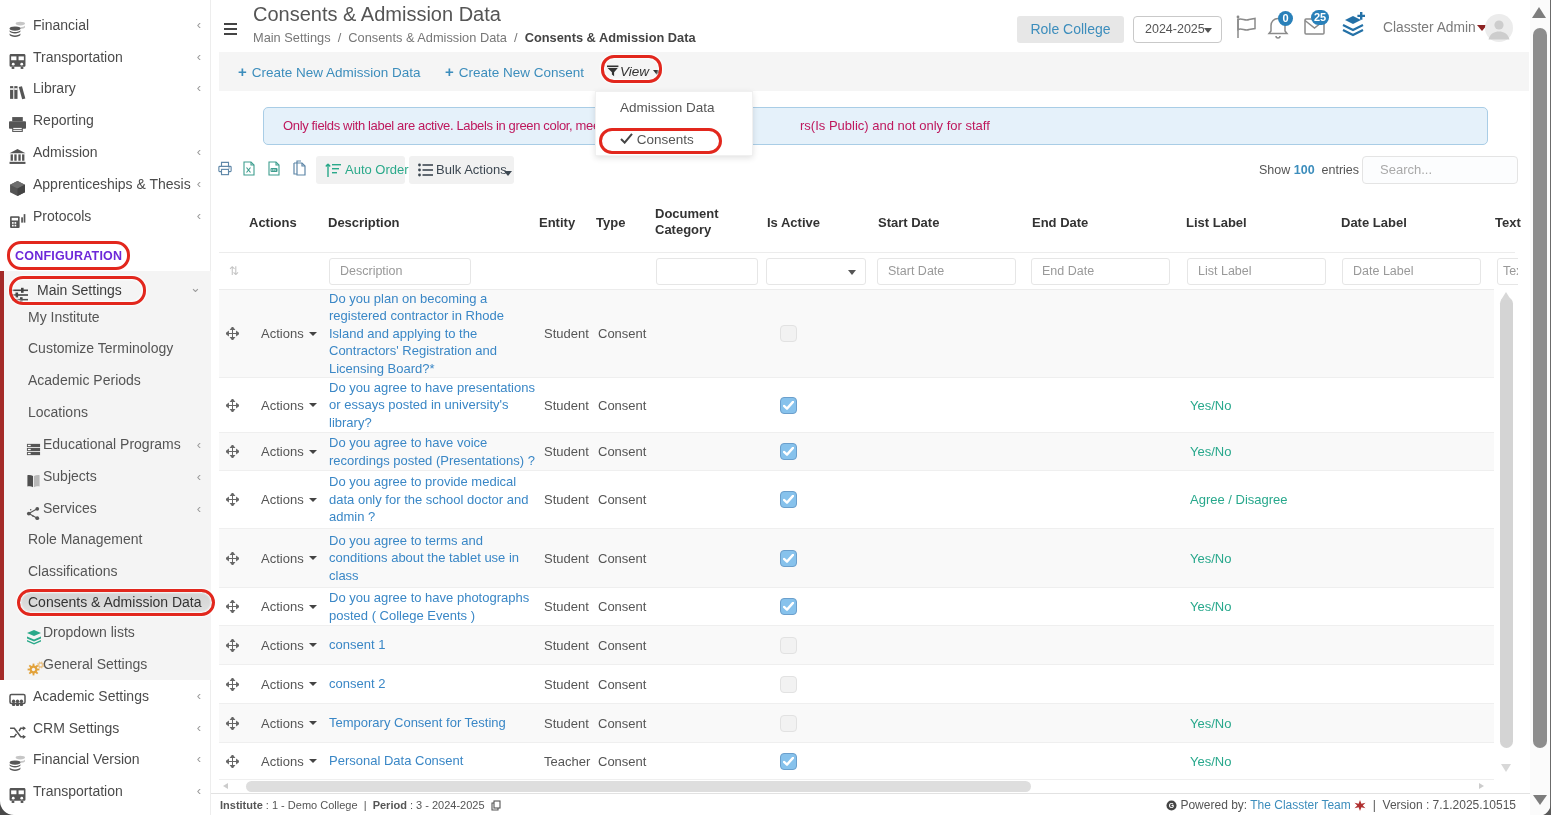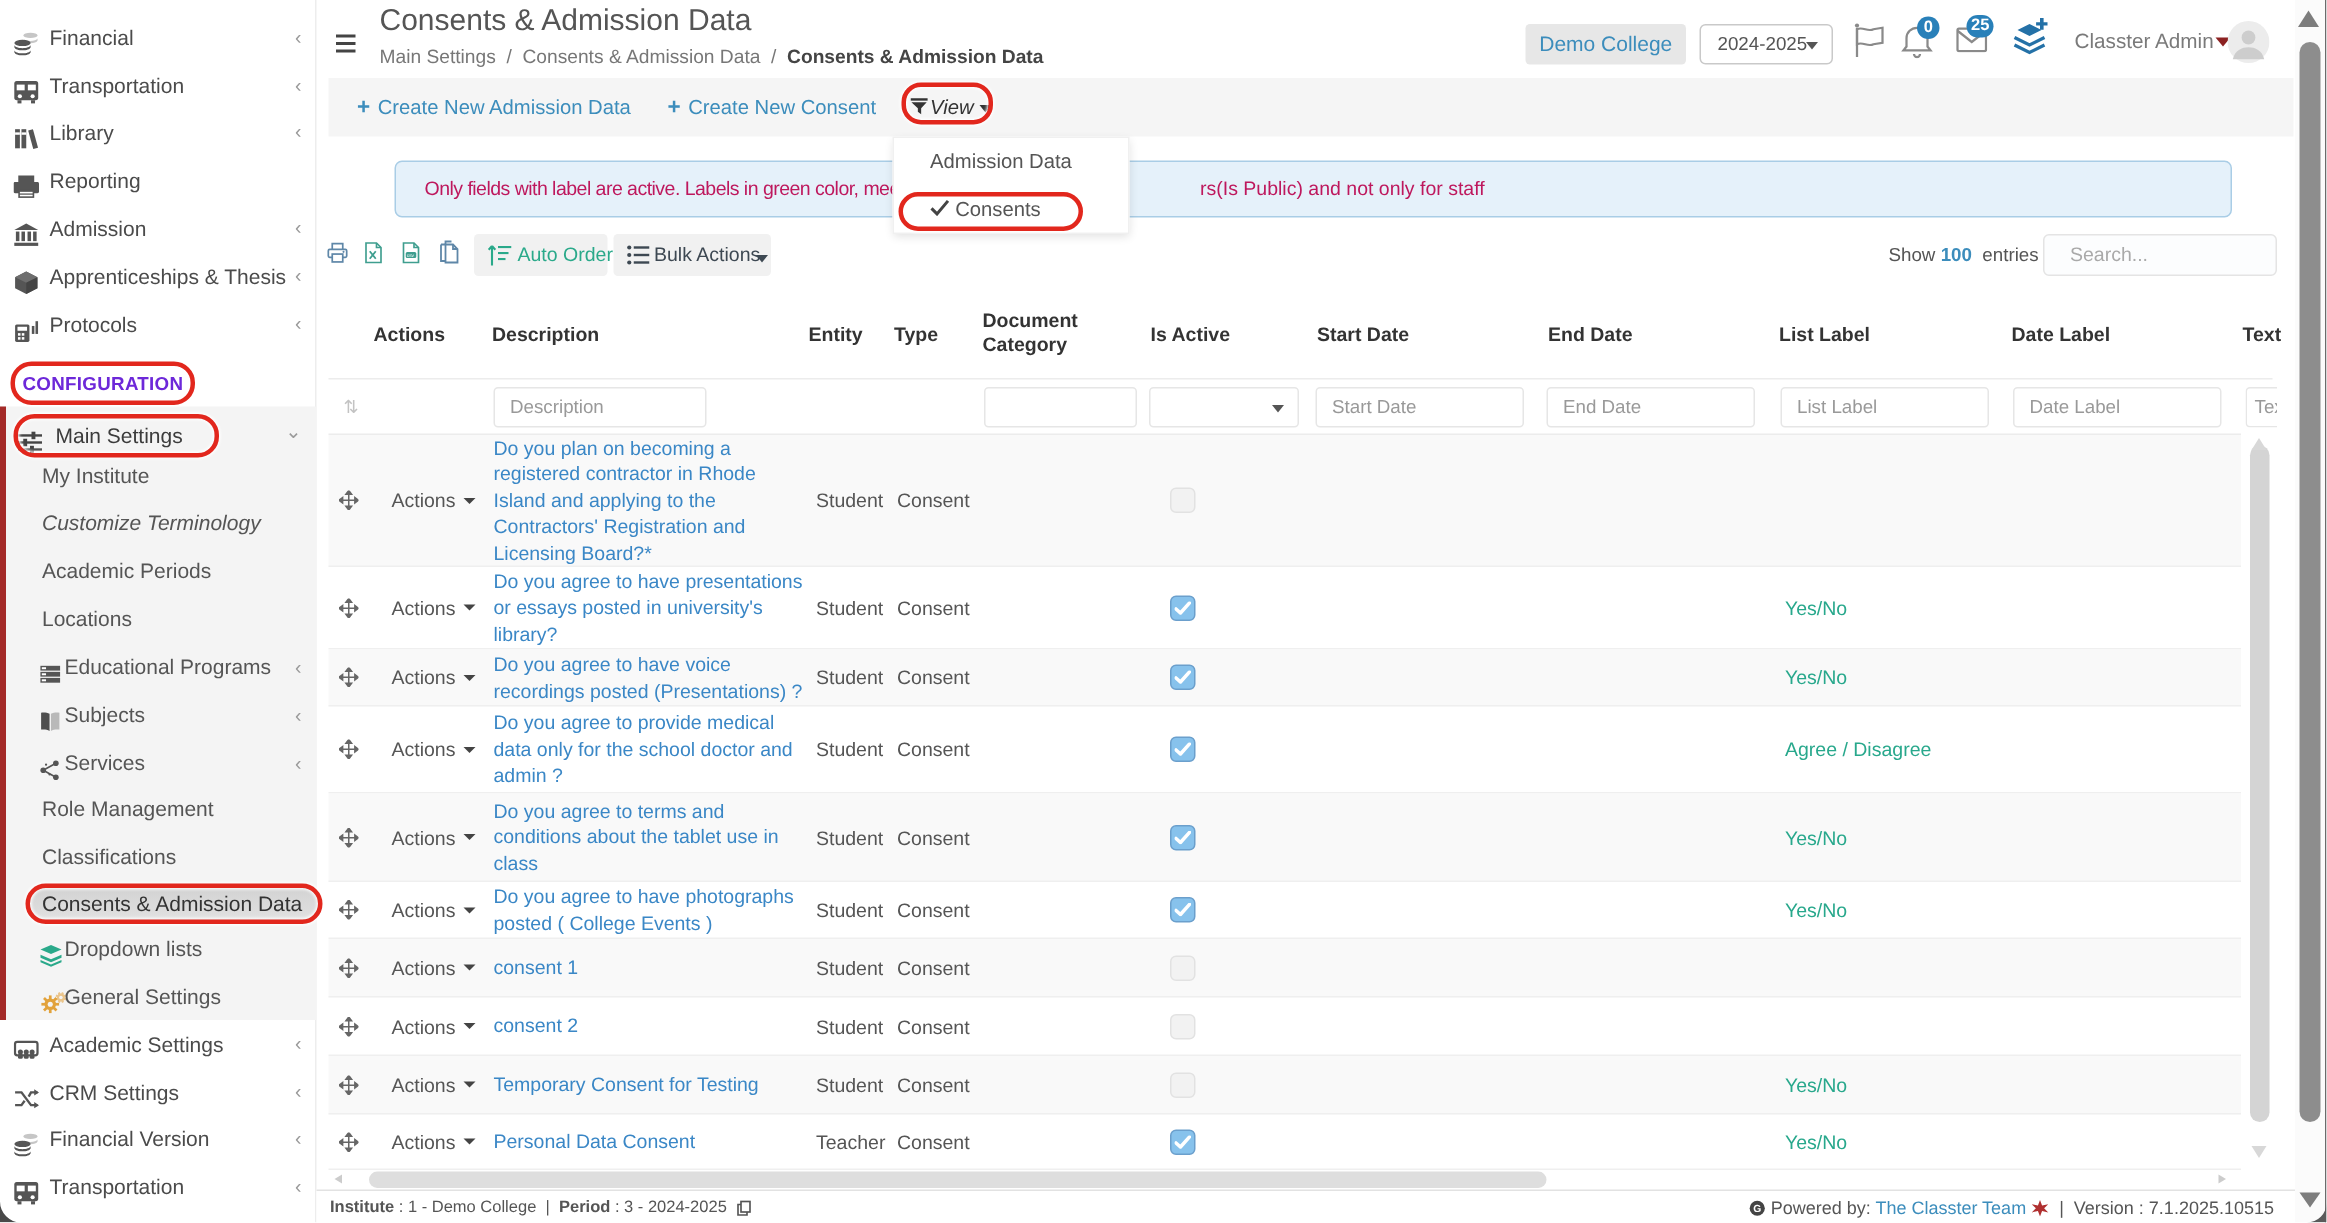--- a/index.html
+++ b/index.html
@@ -181,21 +181,21 @@
             <rect x="3.5" y="5.5" width="2.6" height="5"></rect>
             <rect x="0" y="11.9" width="16" height="1.6"></rect>
             <rect x="8" y="10.2" width="2.6" height="5"></rect>
           </svg></span>
         <span class="txt" style="left:37px;">Main Settings</span>
         <span class="chev" style="top:-2px;">⌄</span>
       </div>
   <div class="smi" style="top:302px;">
         <span class="txt">My Institute</span>
       </div>
-  <div class="smi" style="top:333px;font-style:italic;">
+  <div class="smi" style="top:333px;">
         <span class="txt">Customize Terminology</span>
       </div>
   <div class="smi" style="top:365px;">
         <span class="txt">Academic Periods</span>
       </div>
   <div class="smi" style="top:397px;">
         <span class="txt">Locations</span>
       </div>
   <div class="smi" style="top:429px;">
         <span class="ic"><svg viewBox="0 0 16 16" width="15" height="15" fill="#555">
@@ -325,21 +325,21 @@
             <rect x="11" y="13" width="2.5" height="2"></rect>
           </svg></span>
         <span class="txt">Transportation</span>
         <span class="chev">‹</span>
       </div>
 </div>
 
 <div id="burger" class="abs"></div>
 <div id="title" class="abs">Consents &amp; Admission Data</div>
 <div id="crumb" class="abs">Main Settings&nbsp; /&nbsp; Consents &amp; Admission Data&nbsp; /&nbsp; <b>Consents &amp; Admission Data</b></div>
-<div id="chip-college" class="chip">Demo College</div>
+<div id="chip-college" class="chip">Role College</div>
 <div id="sel-year" class="chip">2024-2025<span class="caret" style="position:absolute;right:9px;top:11px;"></span></div>
 <div id="topicons" class="abs" style="left:0;top:0;width:1551px;height:60px;">
   <div class="abs" style="left:1236px; top:15px;"><svg width="21" height="24" viewBox="0 0 21 24" fill="none" stroke="#8a8a8a" stroke-width="1.5">
           <circle cx="2" cy="2" r="1.4" fill="#8a8a8a" stroke="none"></circle>
           <path d="M2 3.5v19.5"></path>
           <path d="M2 4.5 C6 2.5 9 6.5 13 4.5 L19 3.5 V13.5 L13 14.5 C9 16.5 6 12.5 2 14.5 Z"></path>
         </svg></div>
   <div class="abs" style="left:1267px; top:15px;"><svg width="22" height="24" viewBox="0 0 22 24" fill="none" stroke="#8a8a8a" stroke-width="1.5">
           <path d="M18 16v-5.5a7 7 0 10-14 0V16l-2 2.5h18z"></path>
           <path d="M9 21a2 2 0 004 0"></path>

